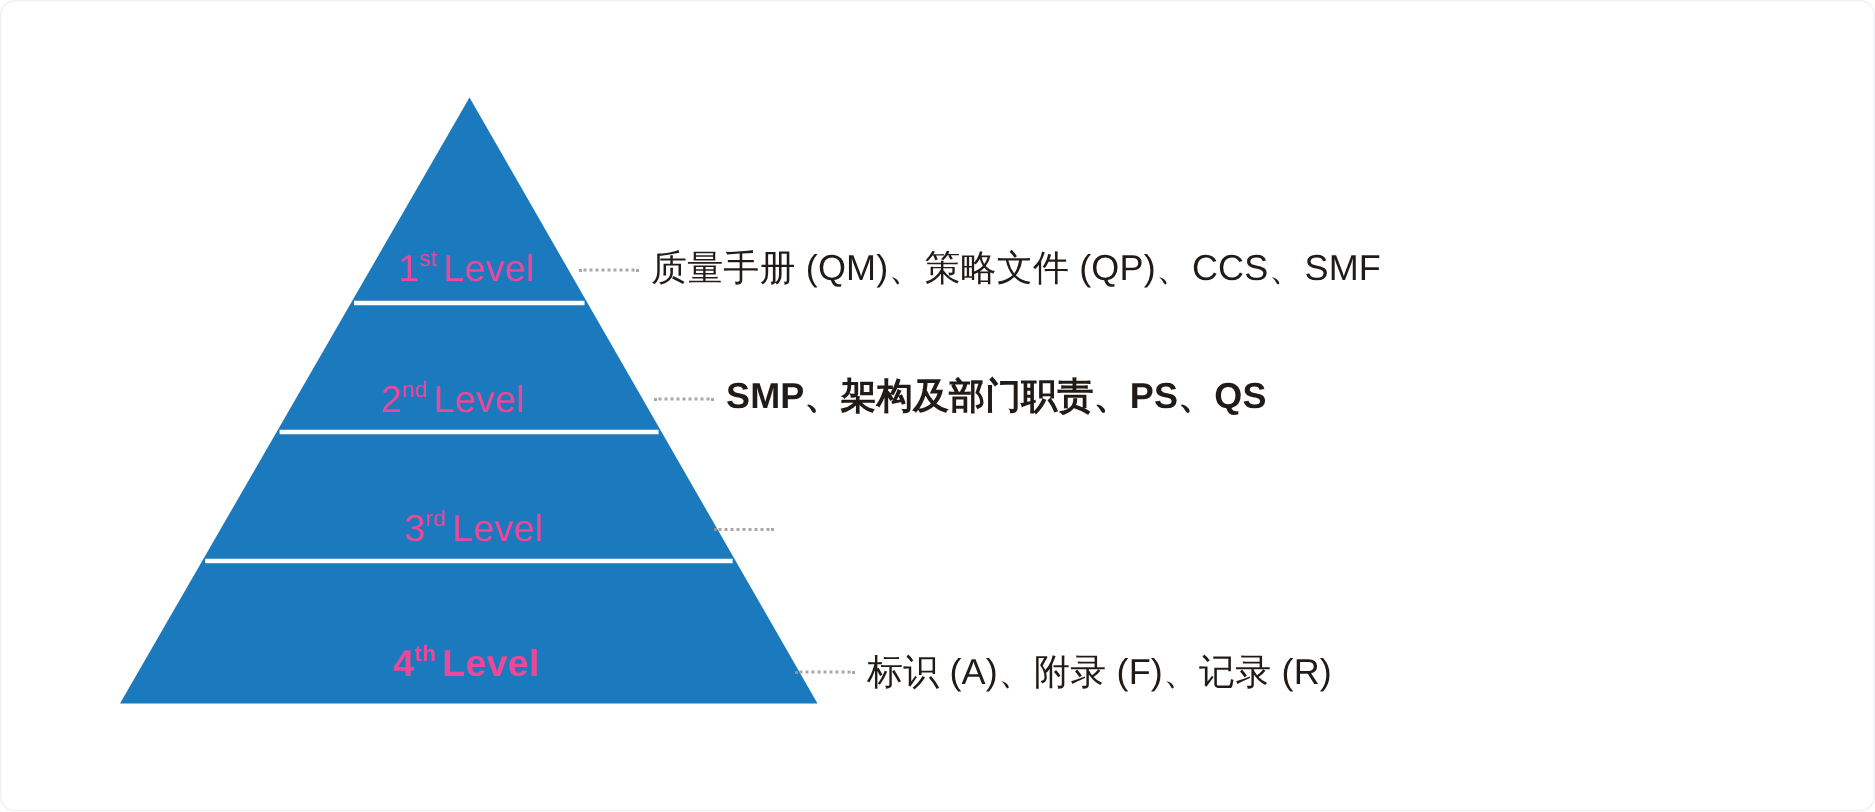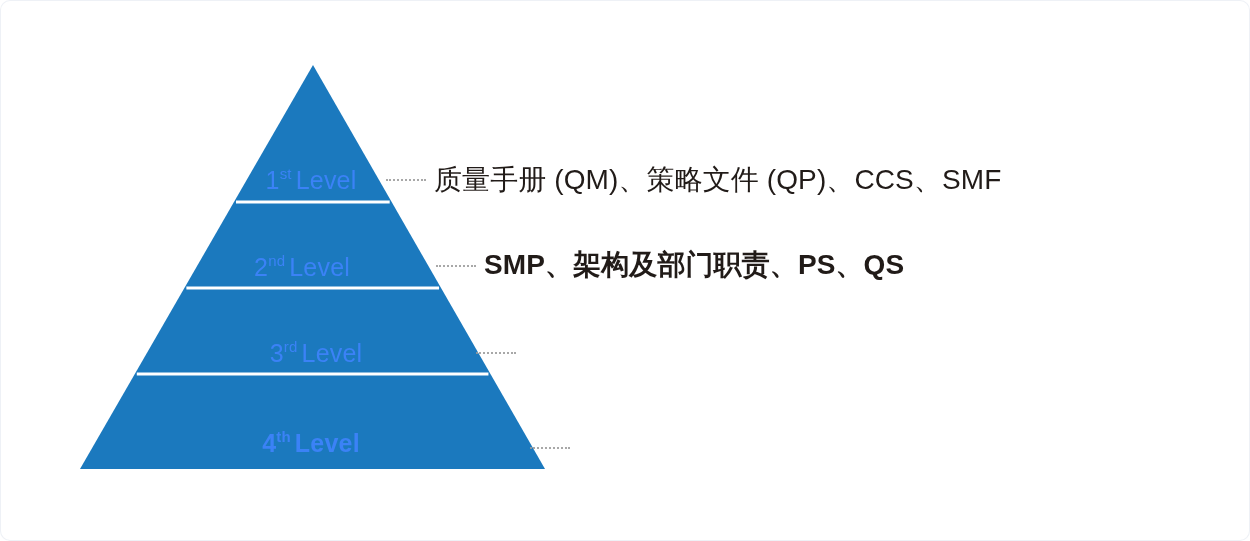--- a/index.html
+++ b/index.html
@@ -35,21 +35,21 @@
     height: 541px;
   }
   #pyramid-svg {
     position: absolute;
     left: 0;
     top: 0;
   }
 
   .level-label {
     position: absolute;
-    color: #3b82f6;
+    color: #ec4899;
     font-size: 25px;
     font-weight: 400;
     letter-spacing: 0.2px;
     white-space: nowrap;
     text-align: right;
     transform: translate(-50%, -50%);
     line-height: 1;
   }
   .level-label .ord {
     font-size: 15px;
@@ -62,21 +62,21 @@
     font-size: 25px;
   }
   .level-label .word {
     font-size: 25px;
     margin-left: 4px;
   }
 
   .desc {
     position: absolute;
     color: #211b18;
-    font-size: 28px;
+    font-size: 24px;
     font-weight: 400;
     white-space: nowrap;
     letter-spacing: 0.1px;
     transform: translateY(-50%);
     line-height: 1.1;
   }
 
   .connector {
     position: absolute;
     height: 0;
@@ -118,13 +118,14 @@
     </div>
   </div>
 
   <div class="connector" style="left:386px; top:180px; width:40px;"></div>
   <div class="connector" style="left:436px; top:266px; width:40px;"></div>
   <div class="connector" style="left:476px; top:353px; width:40px;"></div>
   <div class="connector" style="left:530px; top:448px; width:40px;"></div>
 
   <div class="desc" style="left:434px; top:180px;">质量手册 (QM)、策略文件 (QP)、CCS、SMF</div>
   <div class="desc" style="left:484px; top:265px;font-weight:bold;">SMP、架构及部门职责、PS、QS</div>
+  <div class="desc" style="left:578px; top:449px;">标识 (A)、附录 (F)、记录 (R)</div>
 </div>
 
 </body></html>

